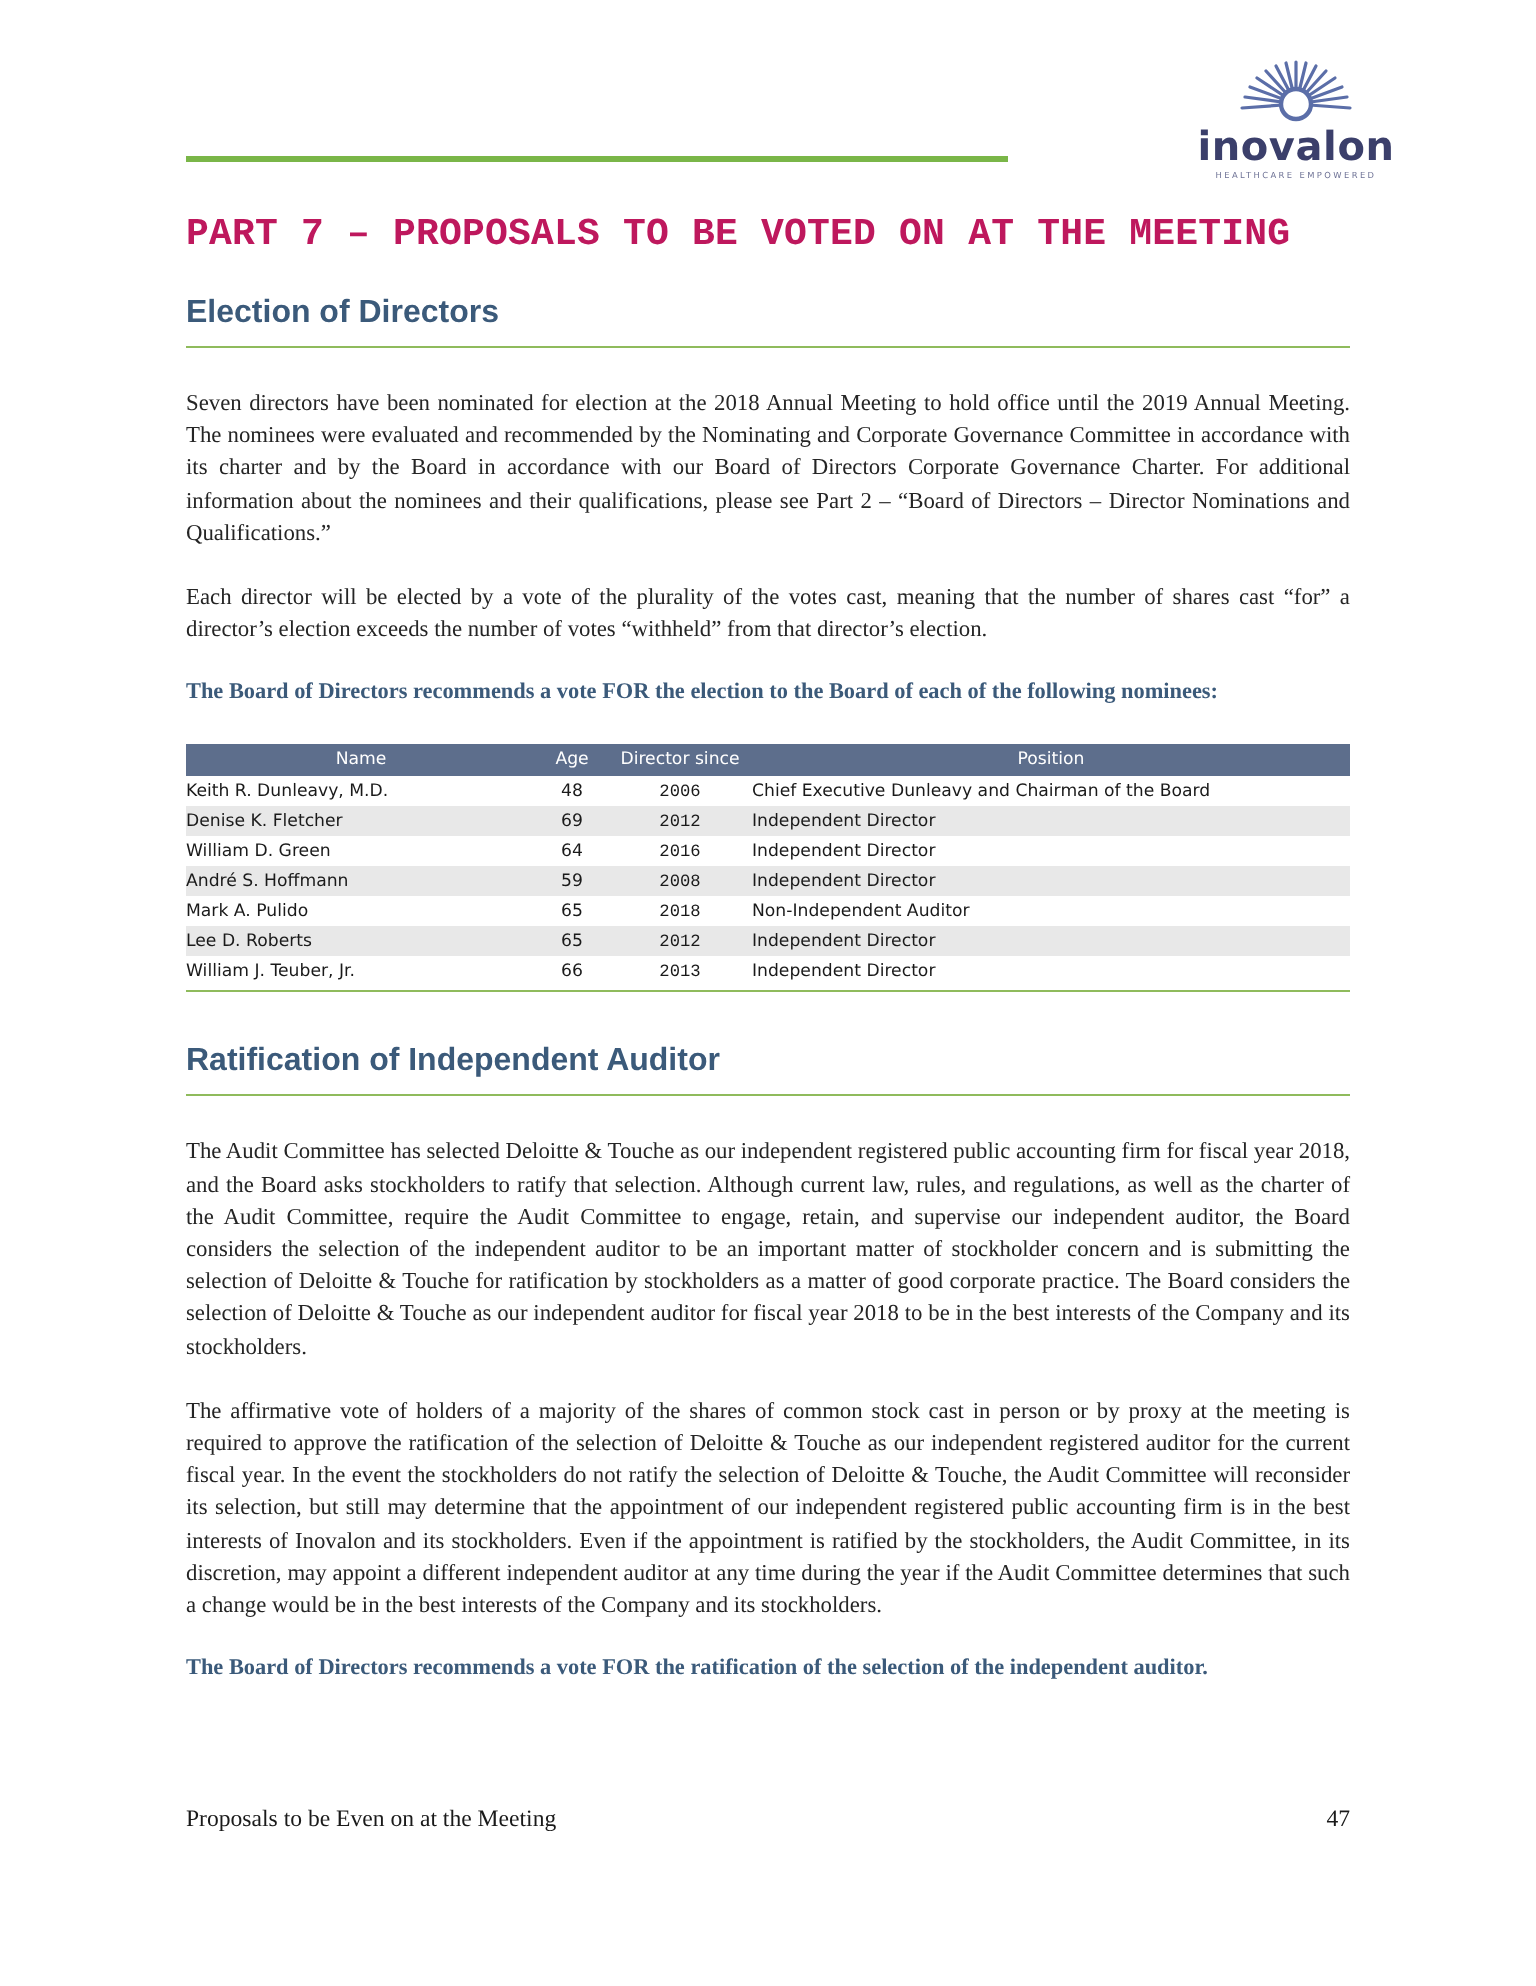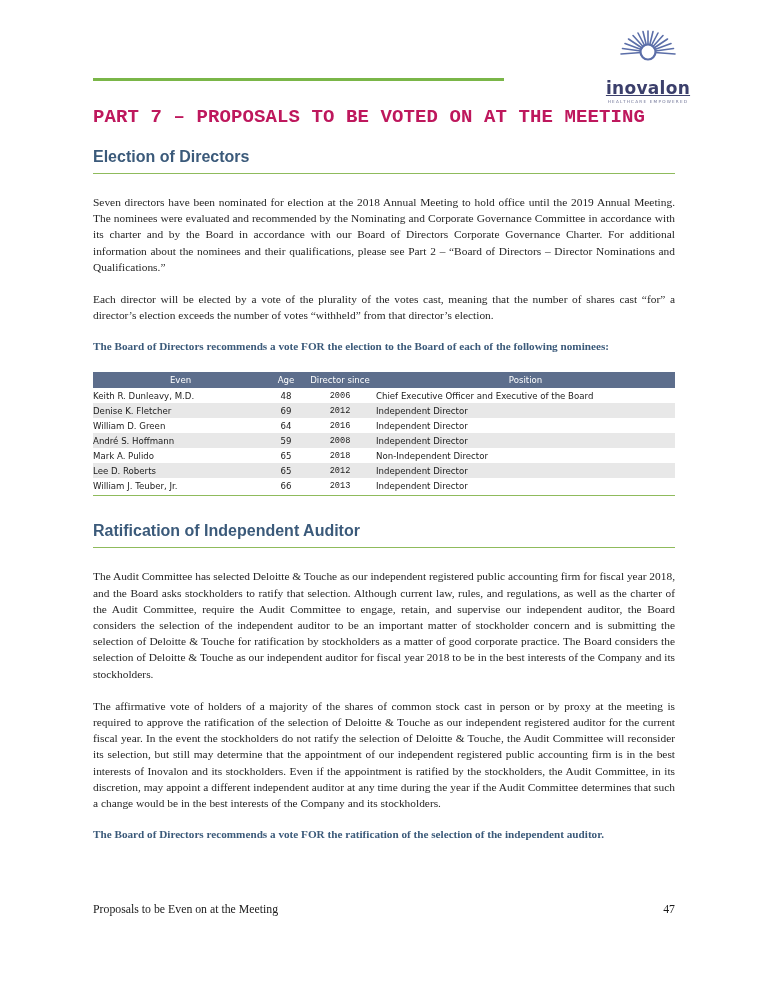--- a/index.html
+++ b/index.html
@@ -28,26 +28,25 @@
     text-align: center;
   }
   .logo-mark {
     width: 120px;
     height: 34px;
     position: relative;
   }
   .logo-text {
     font-family: "DejaVu Sans", sans-serif;
     font-weight: bold;
-    font-size: 17px;
+    font-size: 20px;
     color: #3b3f6b;
     letter-spacing: 0.3px;
     line-height: 1;
-    margin-top: 18px;
-    text-decoration: underline;
+    margin-top: 1px;
   }
   .logo-tag {
     font-family: "DejaVu Sans", sans-serif;
     font-size: 4.2px;
     color: #6f7396;
     letter-spacing: 1.2px;
     margin-top: 2px;
   }
   .top-rule {
     position: absolute;
@@ -197,32 +196,32 @@
     <div>
       <div class="h2">Election of Directors</div>
       <div class="h2-rule"></div>
       <p class="body">Seven directors have been nominated for election at the 2018 Annual Meeting to hold office until the 2019 Annual Meeting. The nominees were evaluated and recommended by the Nominating and Corporate Governance Committee in accordance with its charter and by the Board in accordance with our Board of Directors Corporate Governance Charter. For additional information about the nominees and their qualifications, please see Part 2 – “Board of Directors – Director Nominations and Qualifications.”</p>
       <p class="body">Each director will be elected by a vote of the plurality of the votes cast, meaning that the number of shares cast “for” a director’s election exceeds the number of votes “withheld” from that director’s election.</p>
       <p class="rec">The Board of Directors recommends a vote FOR the election to the Board of each of the following nominees:</p>
 
       <table class="directors">
         <thead>
           <tr>
-            <th class="c-name">Even</th>
+            <th class="c-name">Name</th>
             <th class="c-age">Age</th>
             <th class="c-since">Director since</th>
             <th class="c-pos">Position</th>
           </tr>
         </thead>
         <tbody>
           <tr>
             <td class="c-name">Keith R. Dunleavy, M.D.</td>
             <td class="c-age">48</td>
             <td class="c-since">2006</td>
-            <td class="c-pos">Chief Executive Officer and Executive of the Board</td>
+            <td class="c-pos">Chief Executive Dunleavy and Chairman of the Board</td>
           </tr>
           <tr class="alt">
             <td class="c-name">Denise K. Fletcher</td>
             <td class="c-age">69</td>
             <td class="c-since">2012</td>
             <td class="c-pos">Independent Director</td>
           </tr>
           <tr>
             <td class="c-name">William D. Green</td>
             <td class="c-age">64</td>
@@ -232,21 +231,21 @@
           <tr class="alt">
             <td class="c-name">André S. Hoffmann</td>
             <td class="c-age">59</td>
             <td class="c-since">2008</td>
             <td class="c-pos">Independent Director</td>
           </tr>
           <tr>
             <td class="c-name">Mark A. Pulido</td>
             <td class="c-age">65</td>
             <td class="c-since">2018</td>
-            <td class="c-pos">Non-Independent Director</td>
+            <td class="c-pos">Non-Independent Auditor</td>
           </tr>
           <tr class="alt">
             <td class="c-name">Lee D. Roberts</td>
             <td class="c-age">65</td>
             <td class="c-since">2012</td>
             <td class="c-pos">Independent Director</td>
           </tr>
           <tr>
             <td class="c-name">William J. Teuber, Jr.</td>
             <td class="c-age">66</td>

